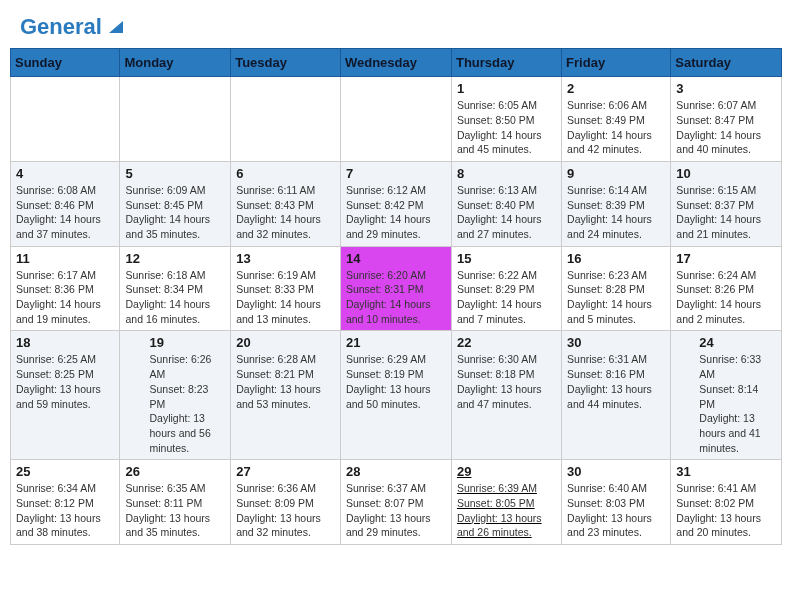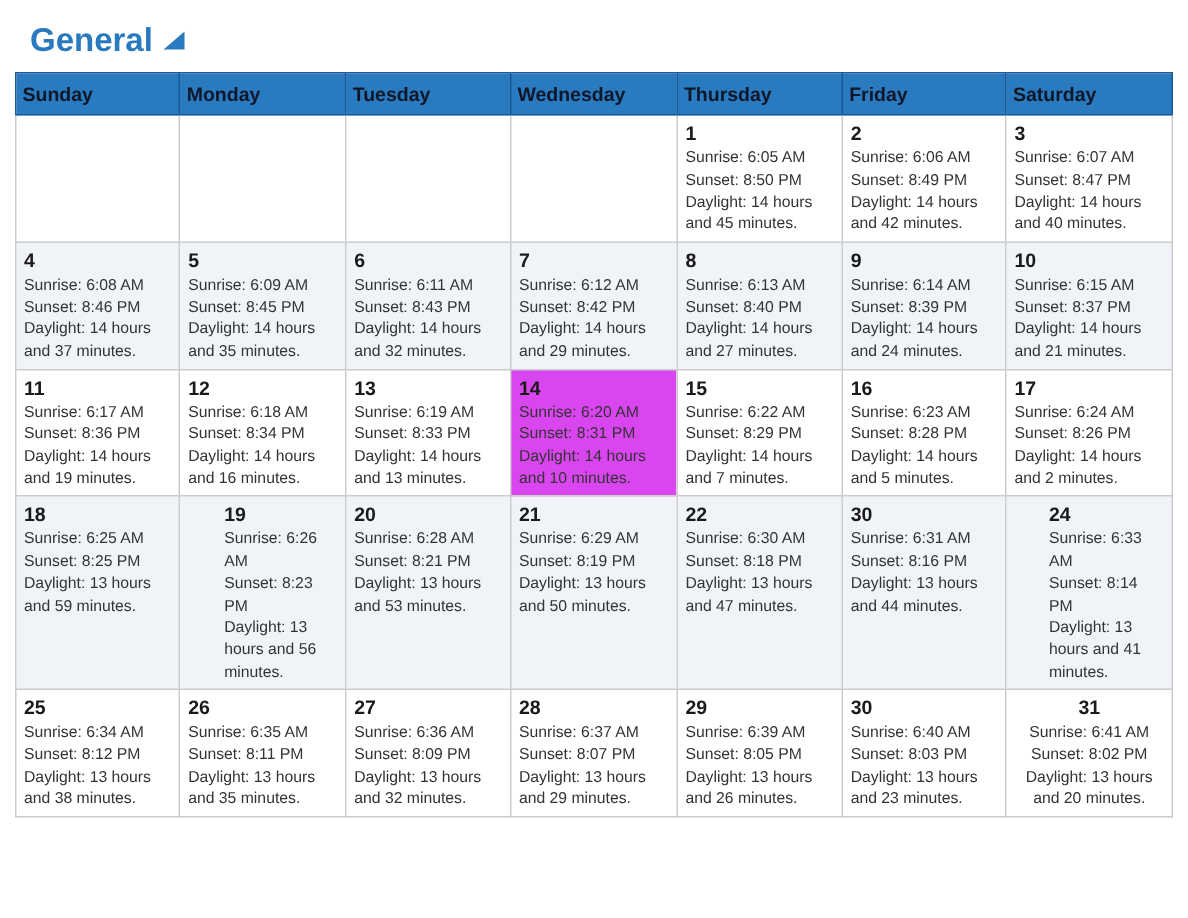--- a/index.html
+++ b/index.html
@@ -239,27 +239,27 @@
           <div class="day-info">Sunrise: 6:35 AM<br>Sunset: 8:11 PM<br>Daylight: 13 hours and 35 minutes.</div>
         </td>
         <td style="background: rgb(255, 255, 255);">
           <span class="day-num">27</span>
           <div class="day-info">Sunrise: 6:36 AM<br>Sunset: 8:09 PM<br>Daylight: 13 hours and 32 minutes.</div>
         </td>
         <td style="background: rgb(255, 255, 255);">
           <span class="day-num">28</span>
           <div class="day-info">Sunrise: 6:37 AM<br>Sunset: 8:07 PM<br>Daylight: 13 hours and 29 minutes.</div>
         </td>
-        <td style="background: rgb(255, 255, 255);">
+        <td style="background: rgb(255, 255, 255); text-decoration: underline;">
           <span class="day-num">29</span>
           <div class="day-info">Sunrise: 6:39 AM<br>Sunset: 8:05 PM<br>Daylight: 13 hours and 26 minutes.</div>
         </td>
         <td style="background: rgb(255, 255, 255);">
           <span class="day-num">30</span>
           <div class="day-info">Sunrise: 6:40 AM<br>Sunset: 8:03 PM<br>Daylight: 13 hours and 23 minutes.</div>
         </td>
-        <td style="background: rgb(255, 255, 255); text-align: center;">
+        <td style="background: rgb(255, 255, 255);">
           <span class="day-num">31</span>
           <div class="day-info">Sunrise: 6:41 AM<br>Sunset: 8:02 PM<br>Daylight: 13 hours and 20 minutes.</div>
         </td>
       </tr>
     </tbody>
 </table>
 
 </body></html>

